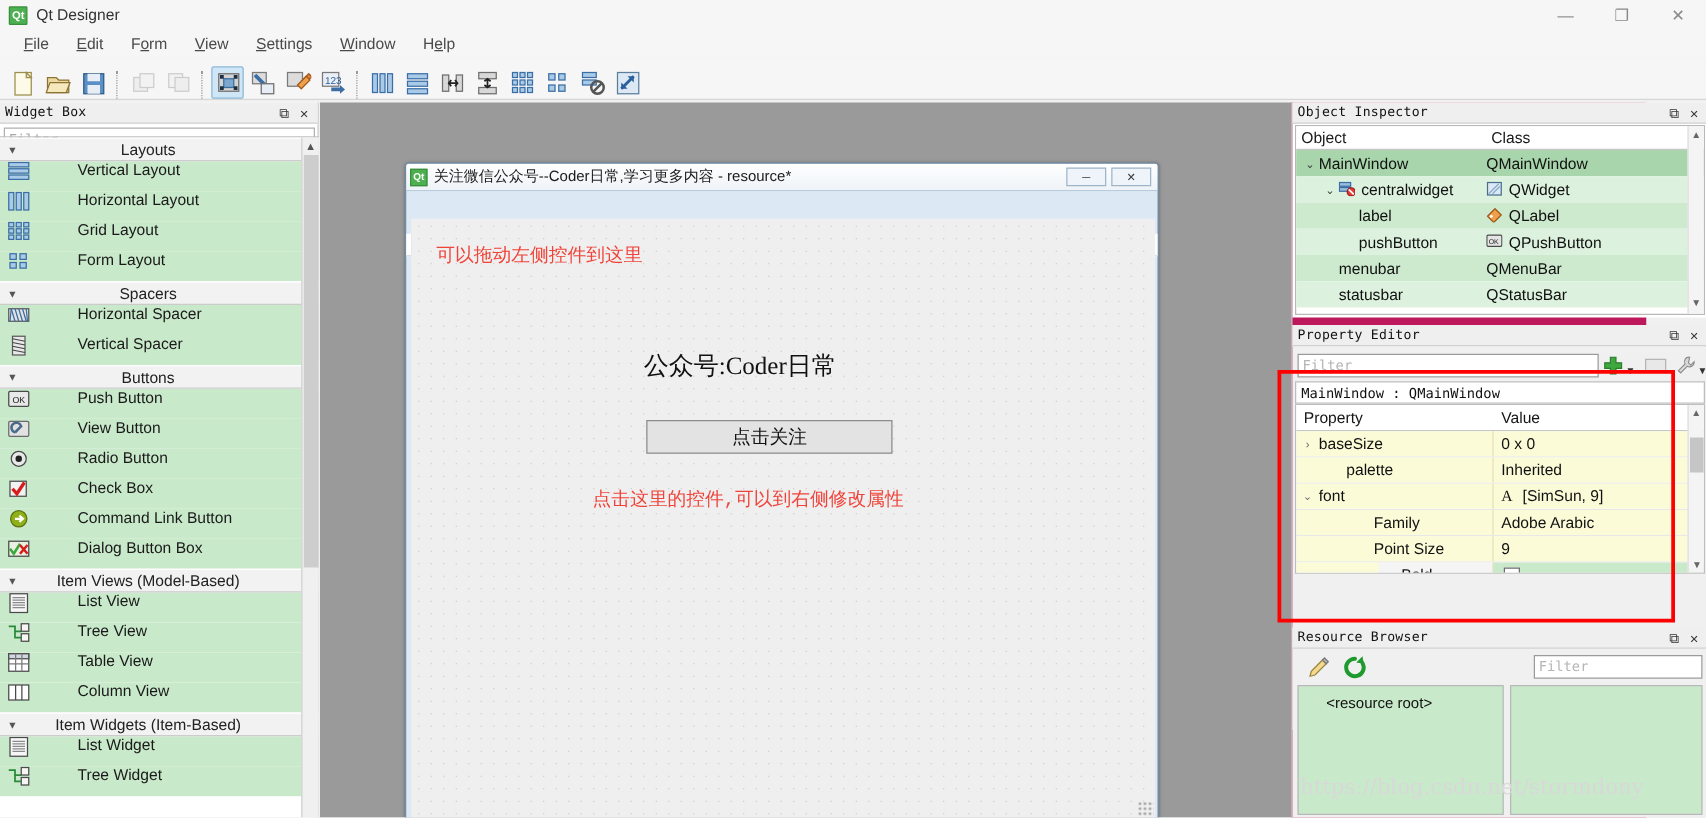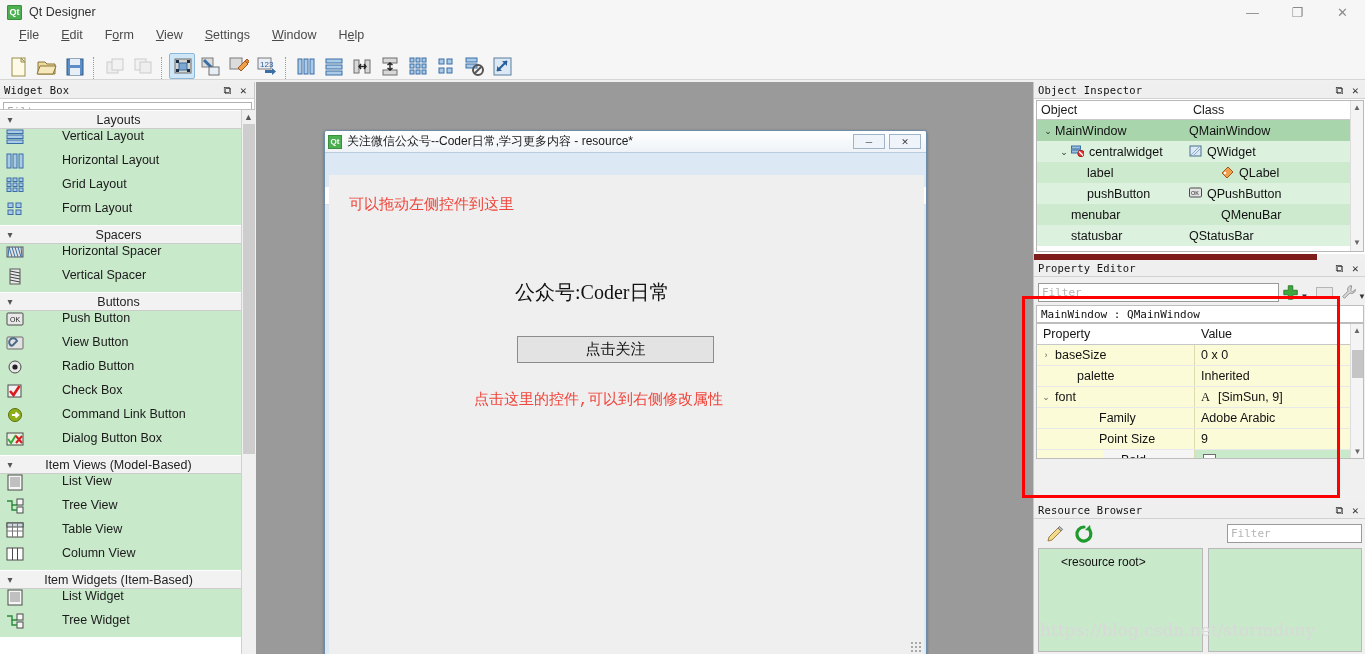--- a/index.html
+++ b/index.html
@@ -151,32 +151,32 @@
     display:flex;align-items:center;justify-content:center;
     font-size:15px;color:#111;font-family:"Liberation Serif",serif;
   }
   #sizegrip{
     position:absolute;right:3px;bottom:3px;width:13px;height:13px;
     background-image:radial-gradient(circle,#a8a8a8 1px,transparent 1.2px);
     background-size:4px 4px;
   }
   
   #right{
-    position:absolute;left:1033px;top:82px;width:284px;height:572px;background:#7f1d1d;
+    position:absolute;left:1033px;top:82px;width:284px;height:572px;background:#be185d;
     border-left:1px solid #c8c8c8;
     padding-left:44px;
   }
   
   #objinsp{ position:absolute;left:0;top:0;width:332px;height:172px;background:#fff; }
   #oi-table{ position:absolute;top:18px;left:2px;width:328px;height:152px;border:1px solid #b8b8b8;background:#fff;}
   .oi-head{ display:flex;height:19px;background:#fff;border-bottom:1px solid #c7c7c7;}
   .oi-head div{ font-size:12.5px;color:#1a1a1a;padding-left:4px;display:flex;align-items:center;}
   .oi-row{ display:flex;height:21px;align-items:center;}
   .oi-row.sel{ background:#a8d5ab; }
-  .oi-row.alt{ background:#cdeacf;gap:32px; }
+  .oi-row.alt{ background:#cdeacf; }
   .oi-row.alt2{ background:#ddf2de; }
   .oi-obj{ width:152px;display:flex;align-items:center;font-size:12.5px;color:#111;}
   .oi-cls{ flex:1;display:flex;align-items:center;font-size:12.5px;color:#111;}
   .twisty{ width:14px;text-align:center;font-size:9px;color:#333;}
   .oi-icon{ width:14px;height:13px;margin-right:4px;display:inline-block;}
   #oi-scroll{position:absolute;right:0;top:0;width:13px;height:150px;background:#f4f4f4;border-left:1px solid #ddd;}
   #oi-scroll .arrow{height:13px;text-align:center;font-size:8px;color:#666;line-height:13px;}
   
   #propedit{ position:absolute;left:0;top:178px;width:332px;height:324px;background:#f0f0f0;}
   #pe-toolbar{ position:absolute;top:19px;left:0;width:332px;height:26px;display:flex;align-items:center;}

